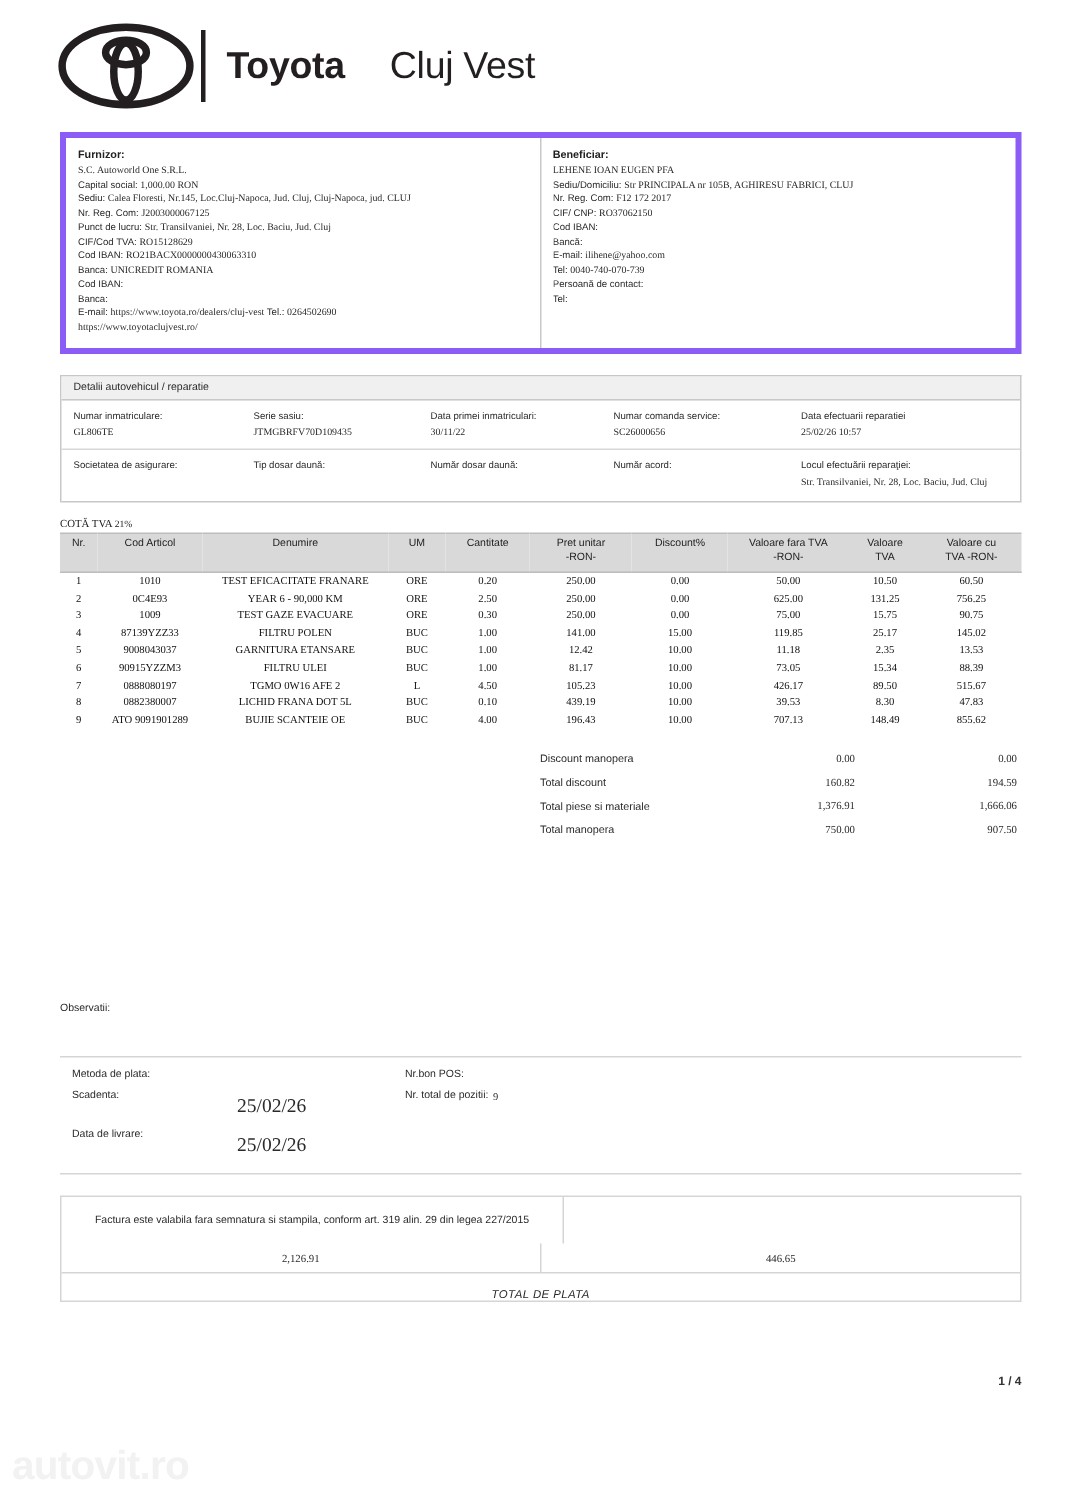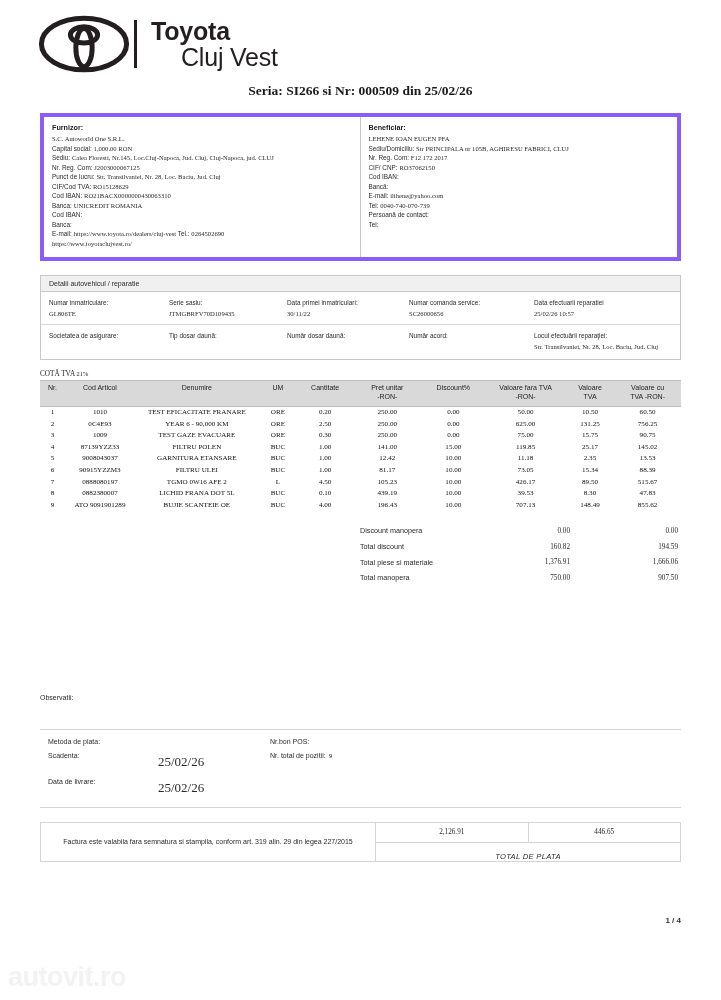--- a/index.html
+++ b/index.html
@@ -12,21 +12,21 @@
     color: #1a1a1a;
     position: relative;
     overflow: hidden;
   }
   .page { position: relative; width: 721px; height: 1000px; padding: 0; }
 
   
   .logo-row { display: flex; align-items: center; padding: 14px 0 0 38px; height: 74px; }
   .toyota-mark { width: 92px; height: 58px; flex: 0 0 auto; }
   .logo-divider { width: 3px; height: 48px; background: #231f20; margin: 0 14px 0 4px; }
-  .logo-text { display: flex; flex-direction: column; line-height: 1.06; }
+  .logo-text { display: flex; flex-direction: row; line-height: 1.06; }
   .logo-text .l1 { font-size: 25px; font-weight: bold; color: #231f20; letter-spacing: -0.2px; }
   .logo-text .l2 { font-size: 25px; font-weight: normal; color: #231f20; letter-spacing: -0.2px; margin-left: 30px; }
 
   
   .doc-title { text-align: center; font-family: "Liberation Sans", sans-serif;
     font-size: 15px; font-weight: bold; margin: 10px 0 0 0; letter-spacing: 0.3px; }
   .doc-subtitle { text-align: center; font-family: "Liberation Serif", serif;
     font-size: 13.5px; font-weight: bold; margin: 9px 0 0 0; }
 
   
@@ -87,21 +87,21 @@
      border-bottom: 1px solid #d5d5d5; padding: 5px 8px 6px 8px; display: flex; }
   .pay-col { font-size: 7px; line-height: 2.0; color: #2a2a2a; }
   .pay-col.a { width: 222px; }
   .pay-col .row { display: flex; }
   .pay-col .k { width: 110px; }
   .pay-col .v { font-family: "Liberation Serif", serif; font-size: 13px; }
   .pay-col .inline-v { font-family: "Liberation Serif", serif; font-size: 7px;
      margin-left: 3px; }
 
   
-  .bottom { margin: 14px 40px 0 40px; display: flex; border: 1px solid #d5d5d5; }
+  .bottom { margin: 14px 40px 0 40px; display: flex; border: 1px solid #d5d5d5; flex-direction: column; }
   .bot-left { width: 335px; border-right: 1px solid #d5d5d5; display: flex;
     align-items: center; justify-content: center; padding: 10px 16px; }
   .bot-left p { margin: 0; text-align: center; font-size: 7px; line-height: 1.7;
      color: #2a2a2a; }
   .bot-right { flex: 1; display: flex; flex-direction: column; }
   .vat-row { display: flex; border-bottom: 1px solid #d5d5d5; height: 20px; }
   .vat-cell { flex: 1; display: flex; align-items: center; justify-content: center;
      font-family: "Liberation Serif", serif; font-size: 7.2px; color: #2a2a2a; }
   .vat-cell.first { border-right: 1px solid #d5d5d5; }
   .tdp-label { text-align: center; font-size: 7.6px; color: #2a2a2a;
@@ -130,21 +130,20 @@
       <ellipse cx="100" cy="44" rx="30" ry="18" fill="none" stroke="#231f20" stroke-width="11"></ellipse>
       <ellipse cx="100" cy="72" rx="18" ry="42" fill="none" stroke="#231f20" stroke-width="11"></ellipse>
     </svg>
     <div class="logo-divider"></div>
     <div class="logo-text">
       <span class="l1">Toyota</span>
       <span class="l2">Cluj Vest</span>
     </div>
   </div>
 
-  <div class="doc-subtitle">Seria: SI266 si Nr: 000509 din 25/02/26</div>
 
   <div class="parties">
 
     <div class="party left">
       <h4>Furnizor:</h4>
       <div class="line"><span class="val">S.C. Autoworld One S.R.L.</span></div>
       <div class="line"><span class="lbl">Capital social:</span> <span class="val">1,000.00 RON</span></div>
       <div class="line"><span class="lbl">Sediu:</span> <span class="val">Calea Floresti, Nr.145, Loc.Cluj-Napoca, Jud. Cluj, Cluj-Napoca, jud. CLUJ</span></div>
       <div class="line"><span class="lbl">Nr. Reg. Com:</span> <span class="val">J2003000067125</span></div>
       <div class="line"><span class="lbl">Punct de lucru:</span> <span class="val">Str. Transilvaniei, Nr. 28, Loc. Baciu, Jud. Cluj</span></div>

